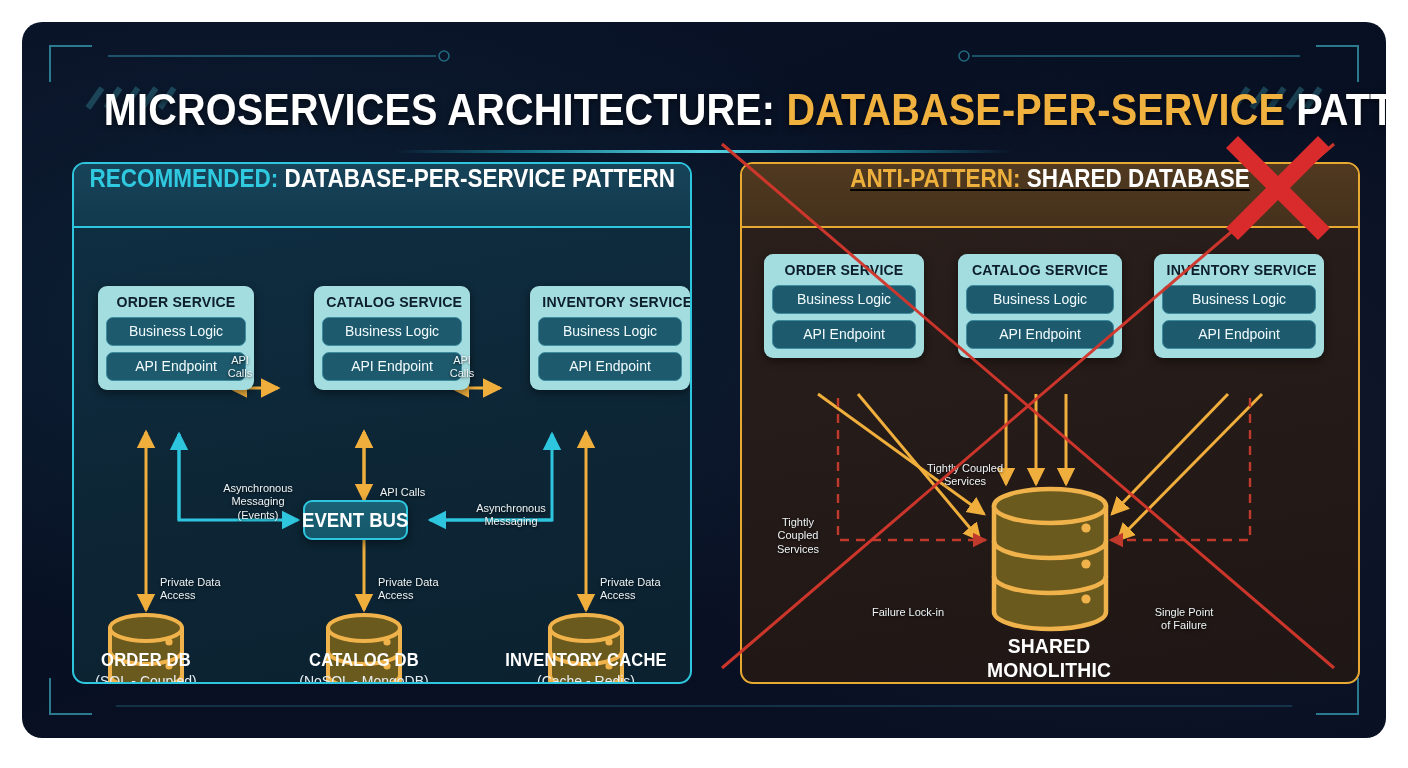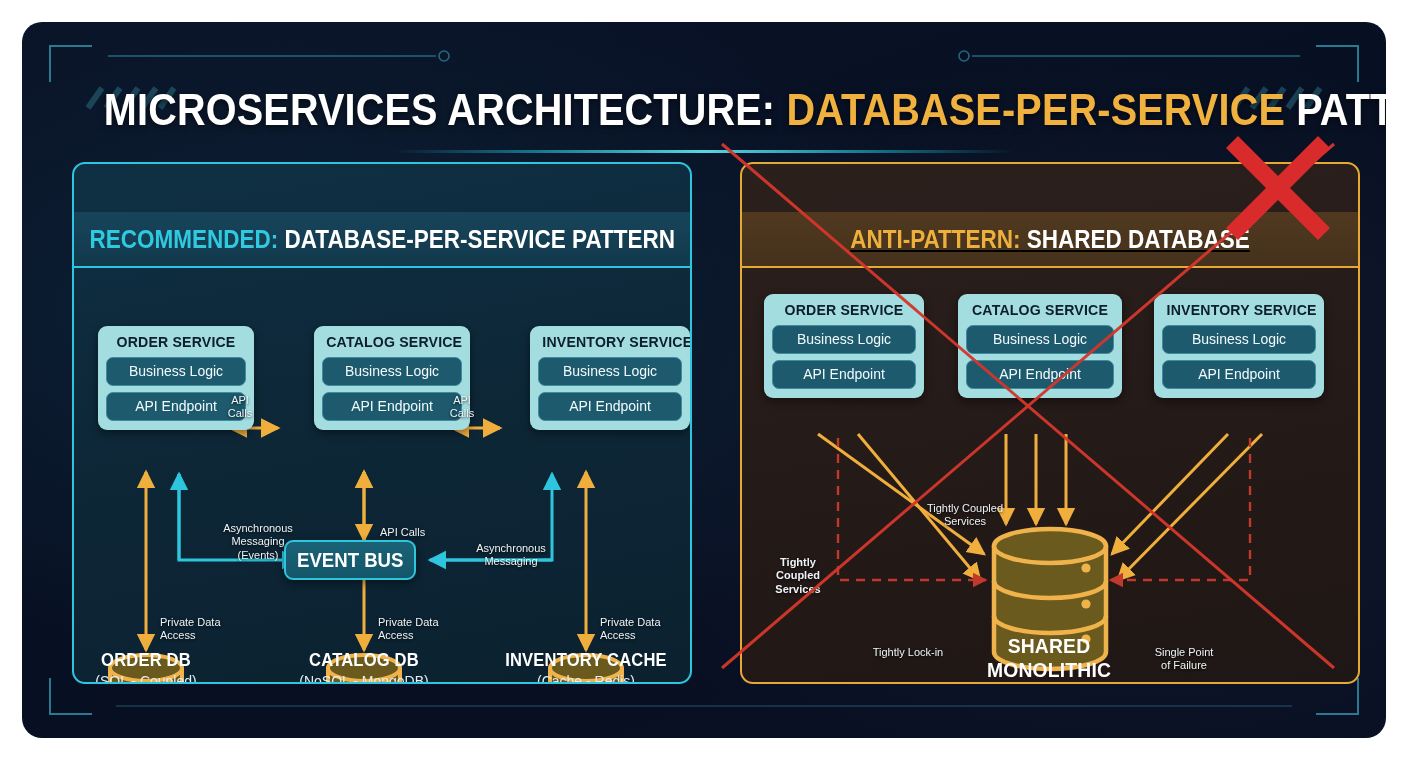--- a/index.html
+++ b/index.html
@@ -73,27 +73,25 @@
     border-radius: 2px;
   }
 
   
   .panel {
     position: absolute;
     border-radius: 13px;
     overflow: hidden;
   }
   .panel-hd {
-    height: 56px;
+    height: 64px;
     display: flex;
-    align-items: center;
     justify-content: center;
     position: relative;
     z-index: 3;
-    margin-top: 48px;
   }
   .panel-hd-text {
     font-family: "Liberation Sans Narrow", "Liberation Sans", sans-serif;
     font-size: 25px;
     font-weight: bold;
     color: #ffffff;
     transform: scaleX(0.9);
     white-space: nowrap;
   }
 
@@ -326,21 +324,21 @@
           <div class="svc-pill">Business Logic</div>
           <div class="svc-pill">API Endpoint</div>
         </div>
 
         <div class="svc" style="left:456px; top:58px; width:160px;">
           <div class="svc-title">INVENTORY SERVICE</div>
           <div class="svc-pill">Business Logic</div>
           <div class="svc-pill">API Endpoint</div>
         </div>
 
-        <div class="event-bus" style="left:210px; top:272px; width:132px; height:40px;">
+        <div class="event-bus" style="left:229px; top:272px; width:105px; height:40px;">
           <span>EVENT BUS</span>
         </div>
 
         <div class="lbl" style="left:140px; top:78px; width:52px;">API
 Calls</div>
         <div class="lbl" style="left:362px; top:78px; width:52px;">API
 Calls</div>
         <div class="lbl" style="left:306px; top:210px; width:88px; text-align:left;">API Calls</div>
         <div class="lbl" style="left:114px; top:206px; width:140px;">Asynchronous
 Messaging
@@ -459,24 +457,24 @@
             <path d="M252,313 a56,17 0 0 0 112,0" fill="none"></path>
             <path d="M252,348 a56,17 0 0 0 112,0" fill="none"></path>
             <circle cx="344" cy="300" r="4.6" fill="#f0b24a" stroke="none"></circle>
             <circle cx="344" cy="336" r="4.6" fill="#f0b24a" stroke="none"></circle>
             <circle cx="344" cy="371" r="4.6" fill="#f0b24a" stroke="none"></circle>
           </g>
         </svg>
 
         <div class="lbl" style="left:144px; top:186px; width:158px;">Tightly Coupled
 Services</div>
-        <div class="lbl" style="left:16px; top:240px; width:80px;font-weight:bold;">Tightly
+        <div class="lbl" style="left:16px; top:240px; width:80px;">Tightly
 Coupled
 Services</div>
-        <div class="lbl" style="left:86px; top:330px; width:160px;">Tightly Lock-in</div>
+        <div class="lbl" style="left:86px; top:330px; width:160px;">Failure Lock-in</div>
         <div class="lbl" style="left:372px; top:330px; width:140px;">Single Point
 of Failure</div>
       </div>
 
       <div class="db-cap big" style="left:212px; top:470px;">
         <span class="n" style="white-space:pre-line;">SHARED MONOLITHIC
 DATABASE</span>
       </div>
     </div>
 

